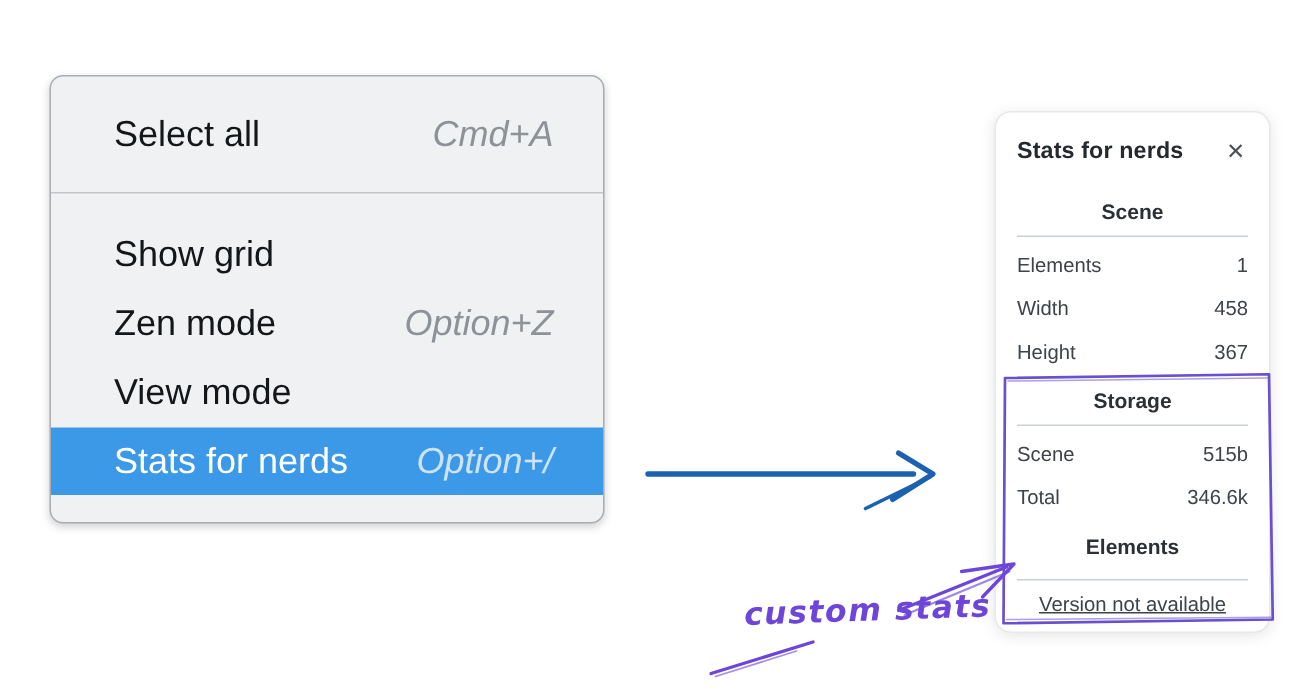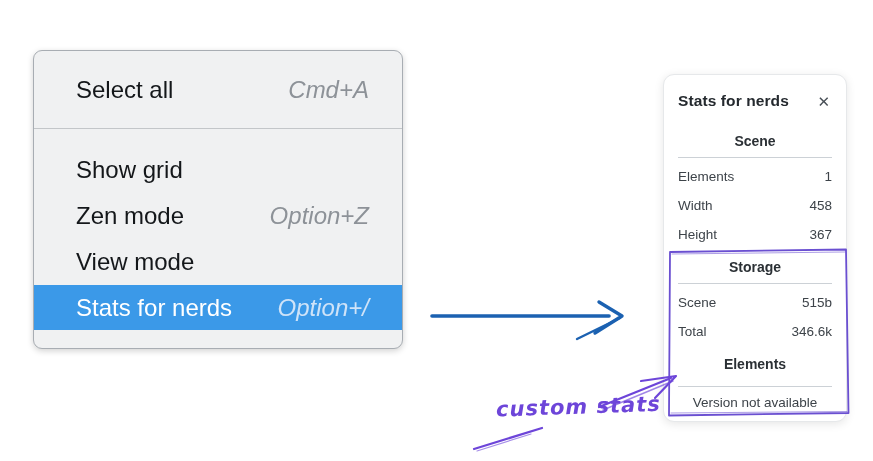--- a/index.html
+++ b/index.html
@@ -54,21 +54,21 @@
   .sec-heading.tight { margin-top:8px; }
   .sec-rule { border:none; height:1px; background:#ccd1d6; margin-top:6px; }
   .sec-rule.version { margin-top:12px; }
   .stat-row {
     display:flex; justify-content:space-between; align-items:center;
     height:29px; margin-top:0;
   }
   .stat-rows { margin-top:4px; }
   .stat-label { color:#3d4349; }
   .stat-value { color:#3d4349; }
-  .panel-note { text-align:center; margin-top:6px; line-height:20px; color:#3d4349; }
+  .panel-note { text-align:center; margin-top:6px; line-height:20px; color:#3d4349;text-decoration:underline; }
 
   
   .overlay {
     position:absolute; left:0; top:0; width:873px; height:461px;
     pointer-events:none; z-index:5;
   }
 
   
   .annotation-text {
     position:absolute; left:496px; top:395px; width:150px;

